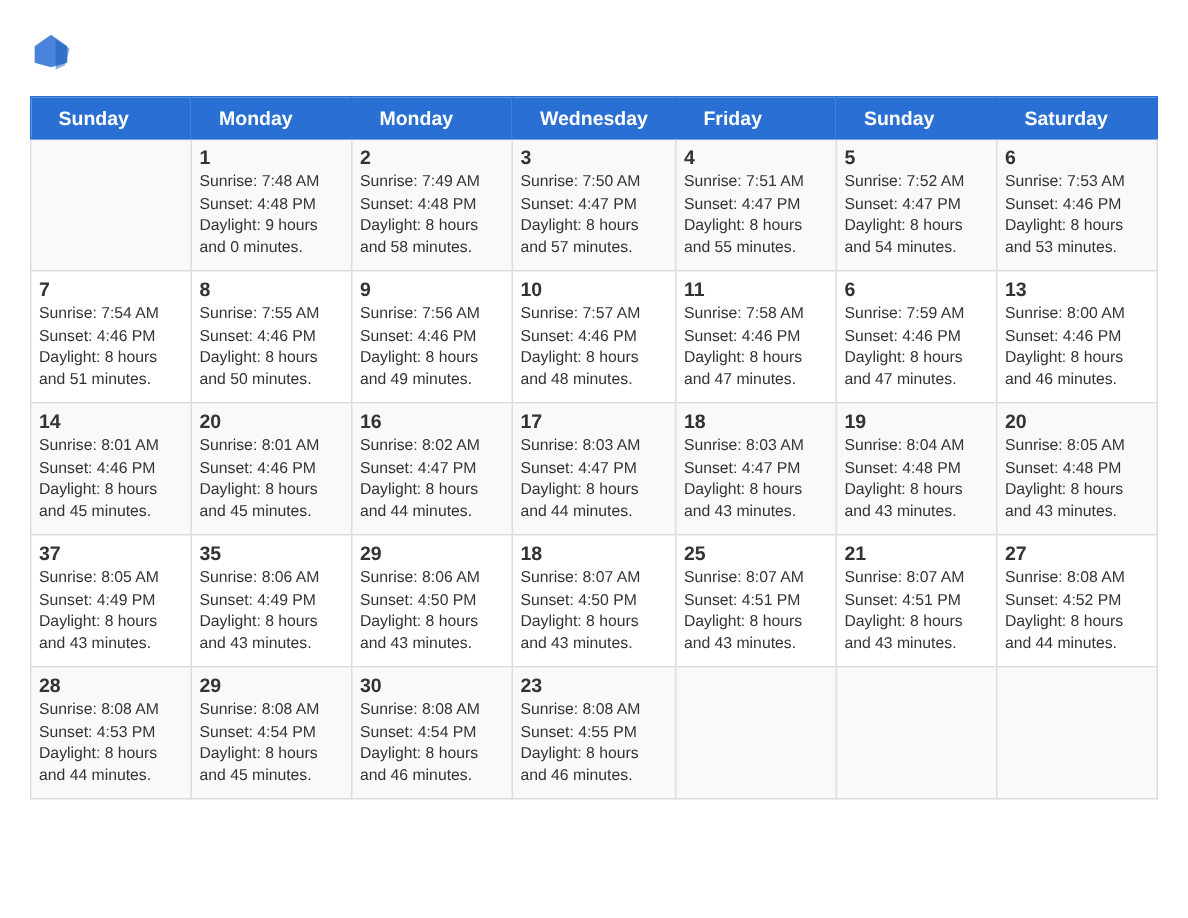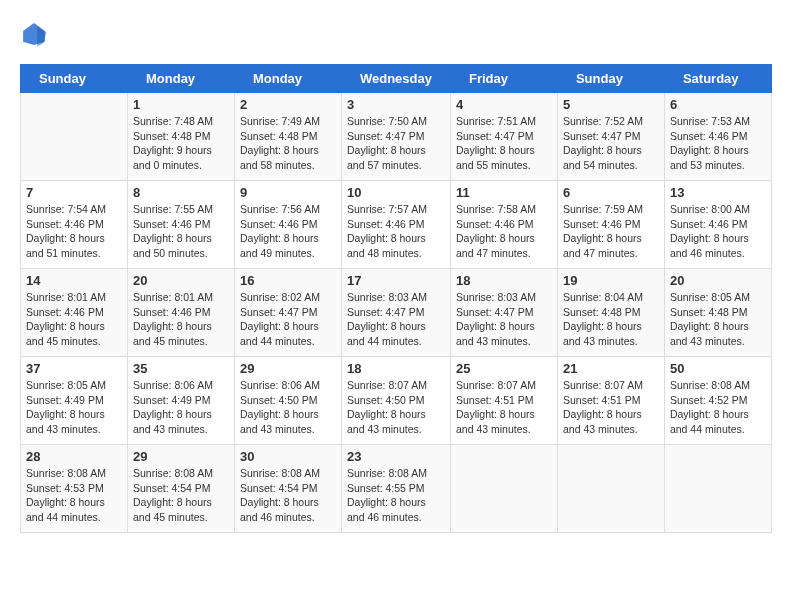--- a/index.html
+++ b/index.html
@@ -226,21 +226,21 @@
         </td>
         <td>
           <div class="day-number">25</div>
           <div class="day-info">Sunrise: 8:07 AM<br>Sunset: 4:51 PM<br>Daylight: 8 hours and 43 minutes.</div>
         </td>
         <td>
           <div class="day-number">21</div>
           <div class="day-info">Sunrise: 8:07 AM<br>Sunset: 4:51 PM<br>Daylight: 8 hours and 43 minutes.</div>
         </td>
         <td>
-          <div class="day-number">50</div>
+          <div class="day-number">27</div>
           <div class="day-info">Sunrise: 8:08 AM<br>Sunset: 4:52 PM<br>Daylight: 8 hours and 44 minutes.</div>
         </td>
       </tr>
       <tr>
         <td>
           <div class="day-number">28</div>
           <div class="day-info">Sunrise: 8:08 AM<br>Sunset: 4:53 PM<br>Daylight: 8 hours and 44 minutes.</div>
         </td>
         <td>
           <div class="day-number">29</div>

